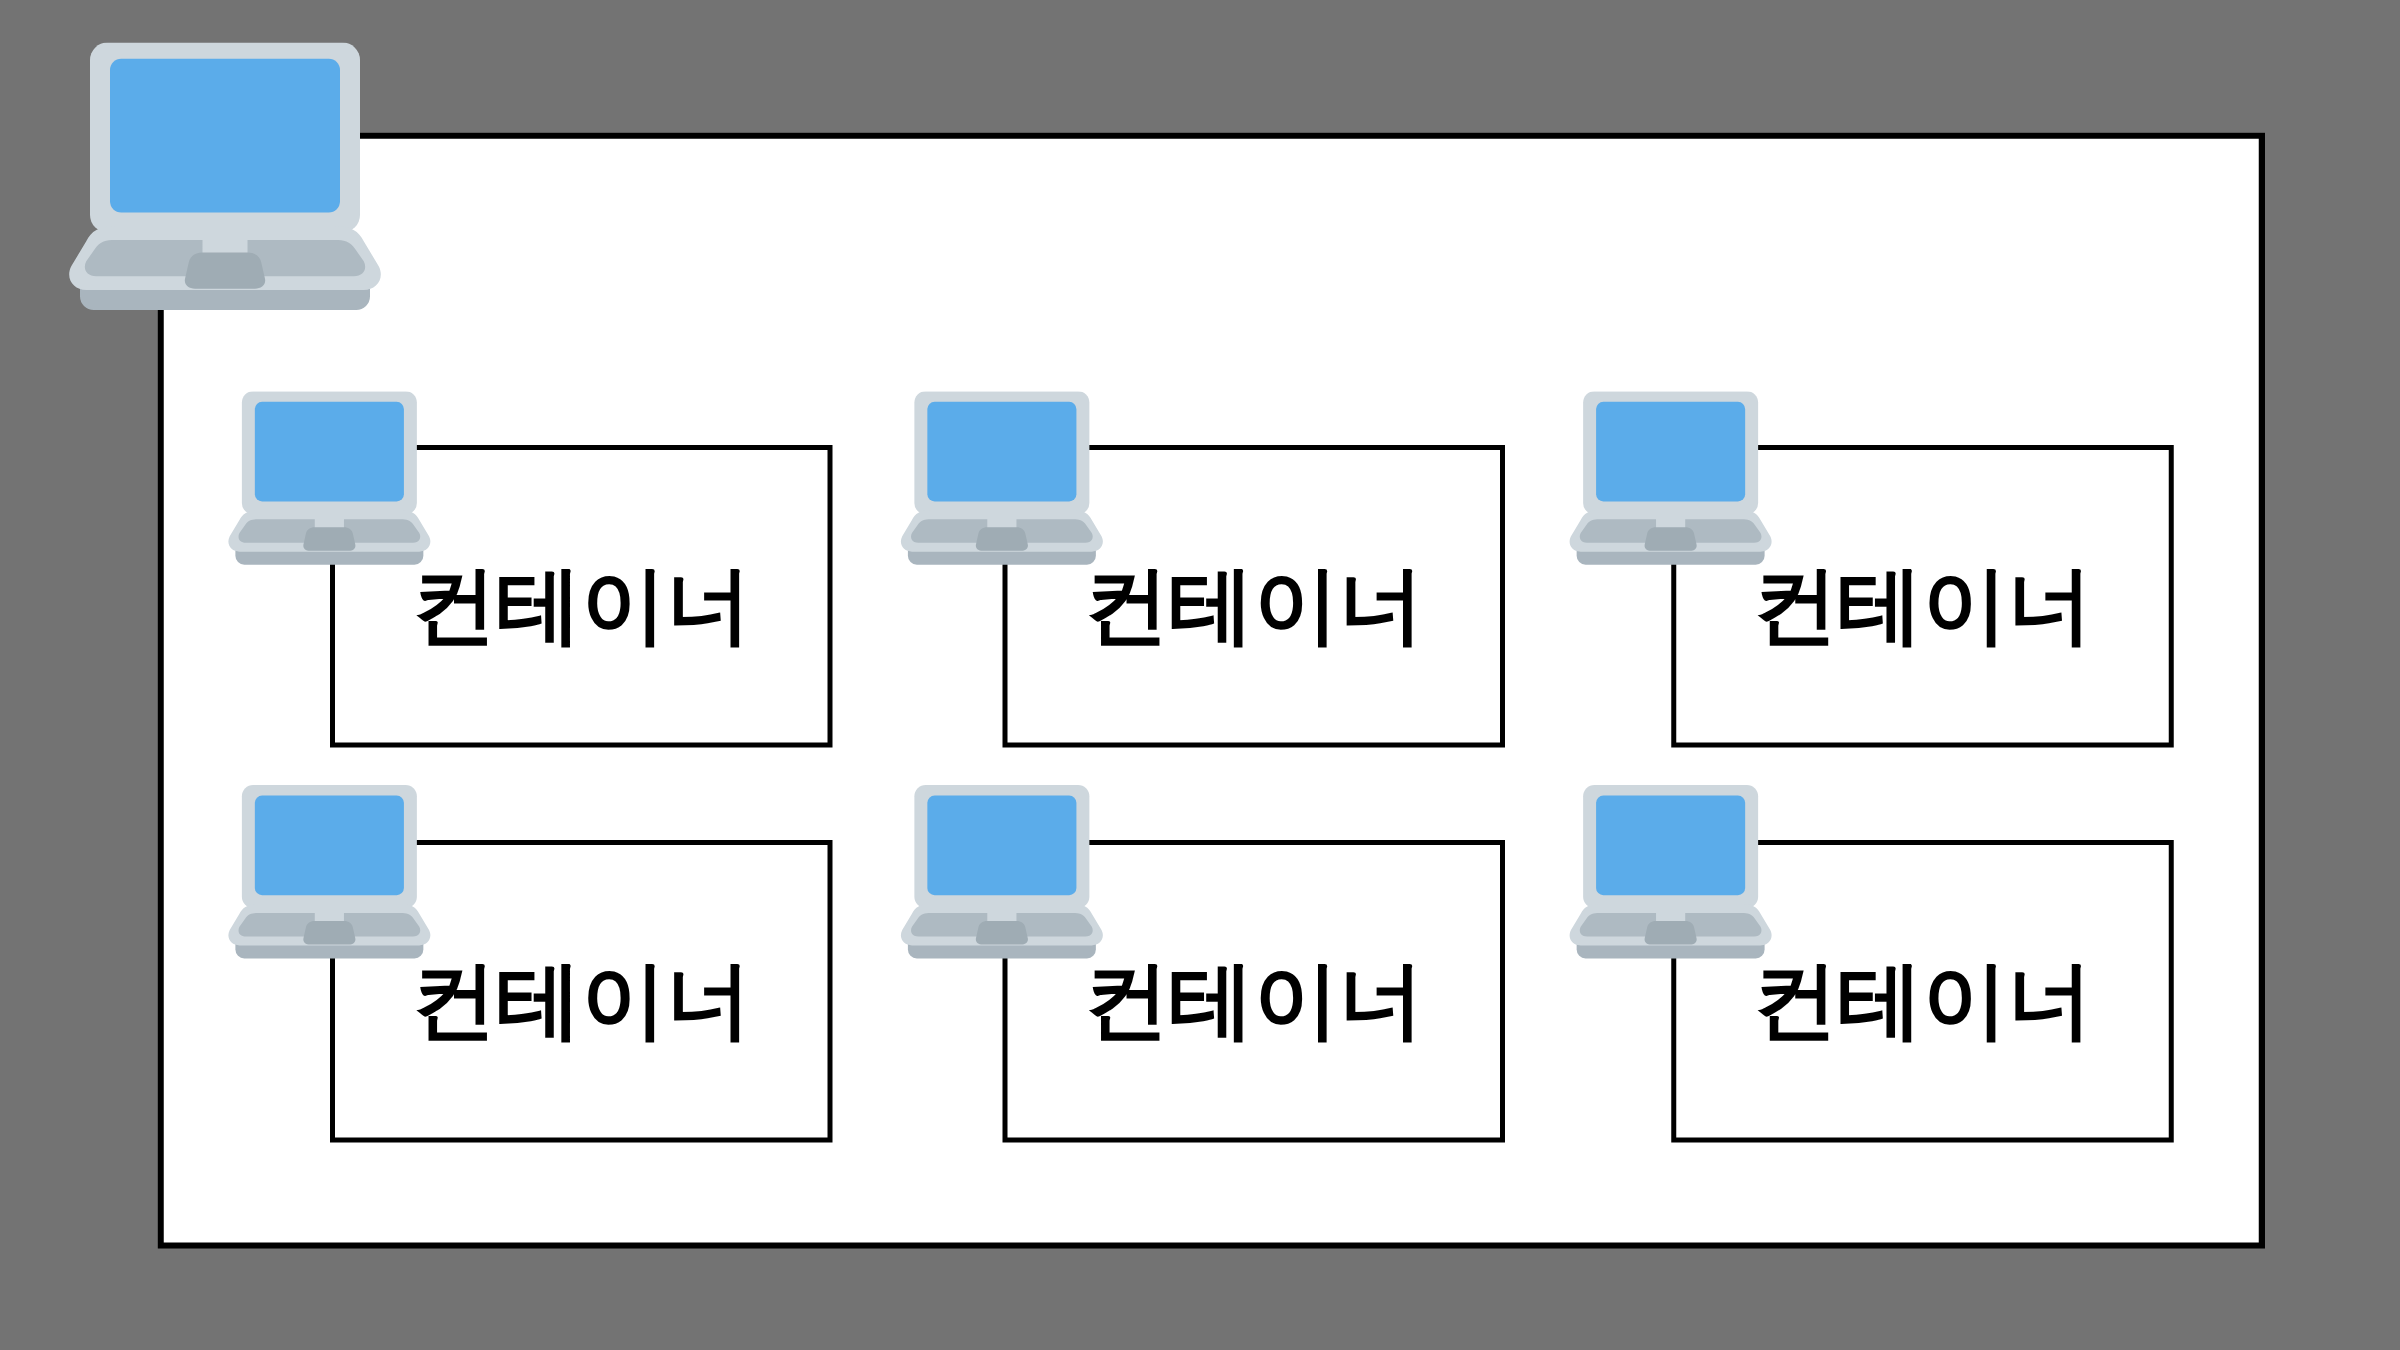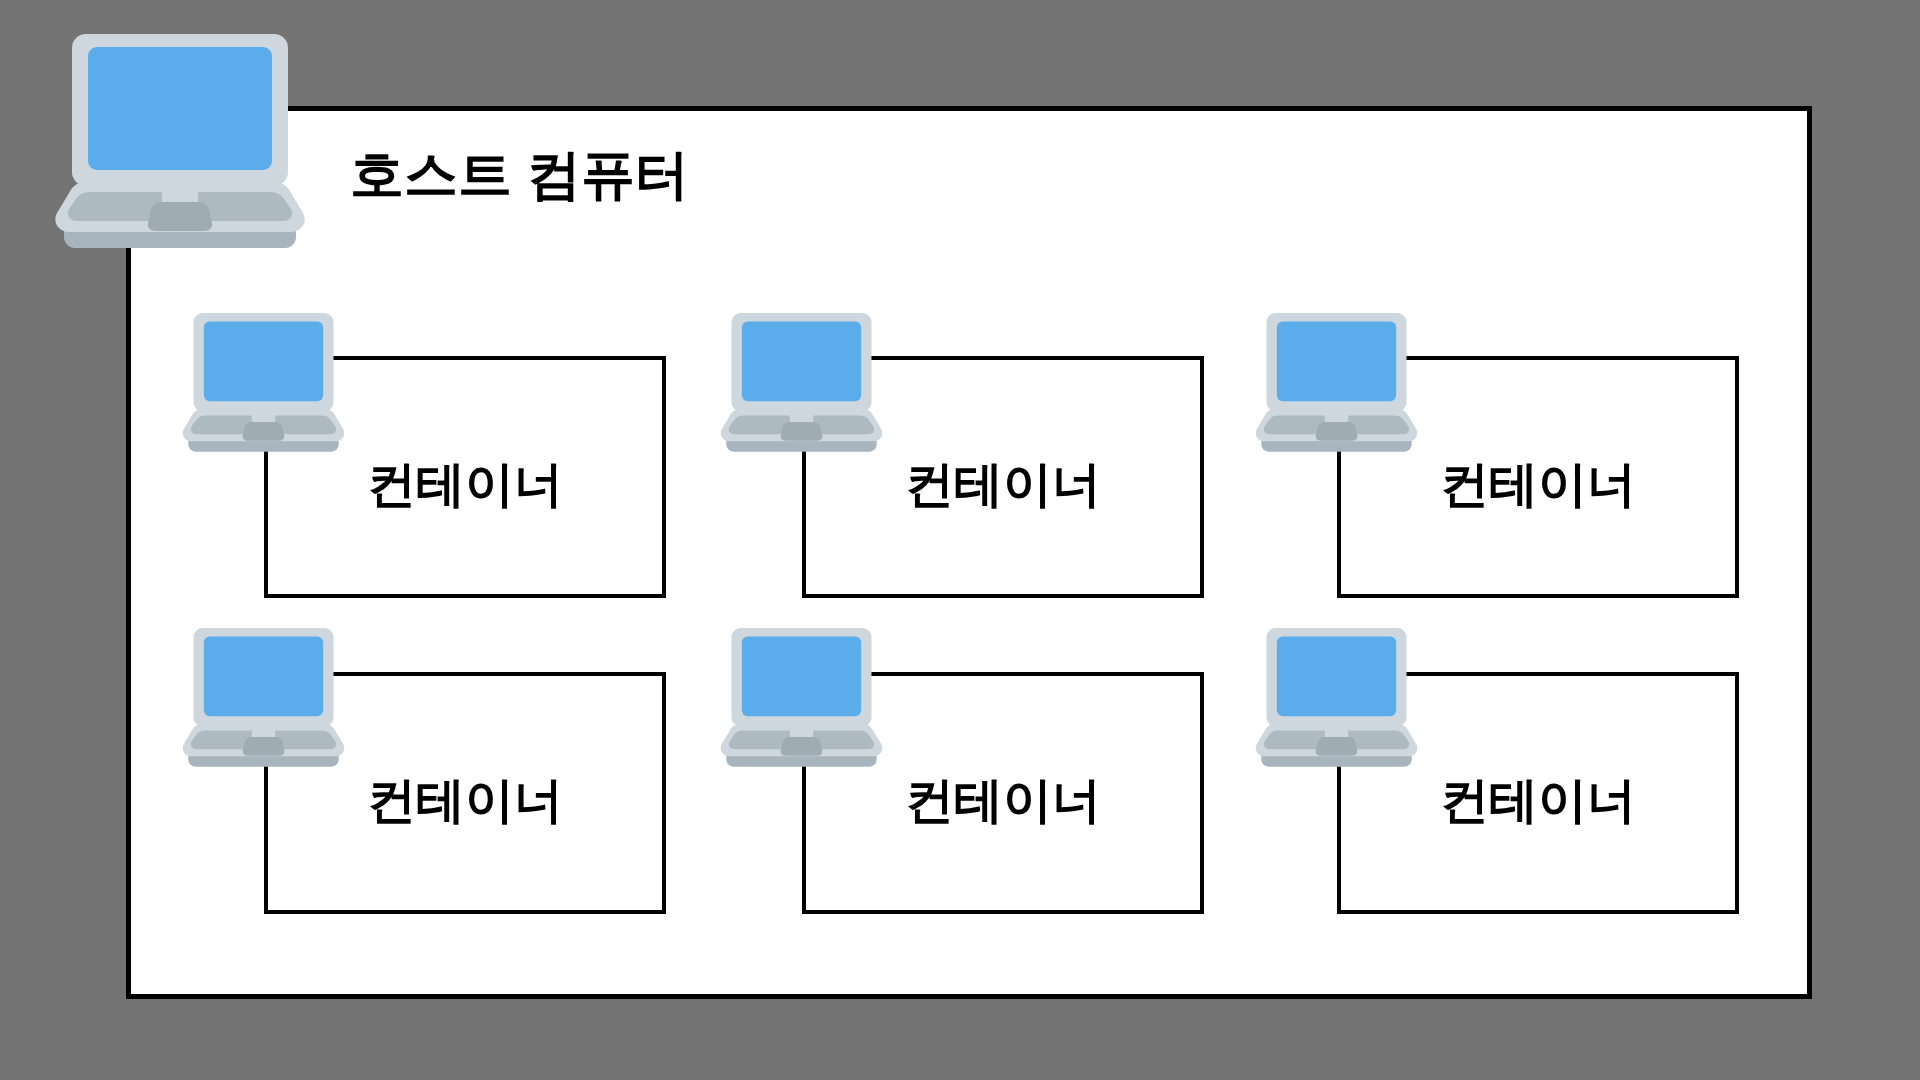--- a/index.html
+++ b/index.html
@@ -38,21 +38,21 @@
     box-sizing: border-box;
     width: 402px; height: 242px;
     background: var(--panel-fill, #ffffff);
     border: 4px solid var(--line, #000000);
   }
   .container-box .label {
     position: absolute;
     left: 0; right: 0;
     top: 92px;
     text-align: center;
-    font-size: 49px;
+    font-size: 68px;
     font-weight: 700;
     line-height: 65px;
     color: var(--text, #000000);
     white-space: nowrap;
   }
   .c1 { left: 264px; top: 356px; }
   .c2 { left: 802px; top: 356px; }
   .c3 { left: 1337px; top: 356px; }
   .c4 { left: 264px; top: 672px; }
   .c5 { left: 802px; top: 672px; }
@@ -92,21 +92,20 @@
 
         <path d="M148 158 L218 158 C225 158 230 159 234 165 L241 175 C244 181 241 187 233 187 L148 187 Z" fill="var(--laptop-keys)"></path>
 
         <path d="M112 168 L148 168 C154 168 158 171 159 176 L162 189 C163 194 159 197 154 197 L106 197 C101 197 97 194 98 189 L101 176 C102 171 106 168 112 168 Z" fill="var(--laptop-trackpad)"></path>
       </symbol>
     </defs>
   </svg>
 
   <div class="panel host-panel"></div>
 
-  <div class="host-title">호스트 컴퓨터</div>
 
   <div class="container-box c1">
     <span class="label">컨테이너</span>
   </div>
   <div class="container-box c2">
     <span class="label">컨테이너</span>
   </div>
   <div class="container-box c3">
     <span class="label">컨테이너</span>
   </div>

